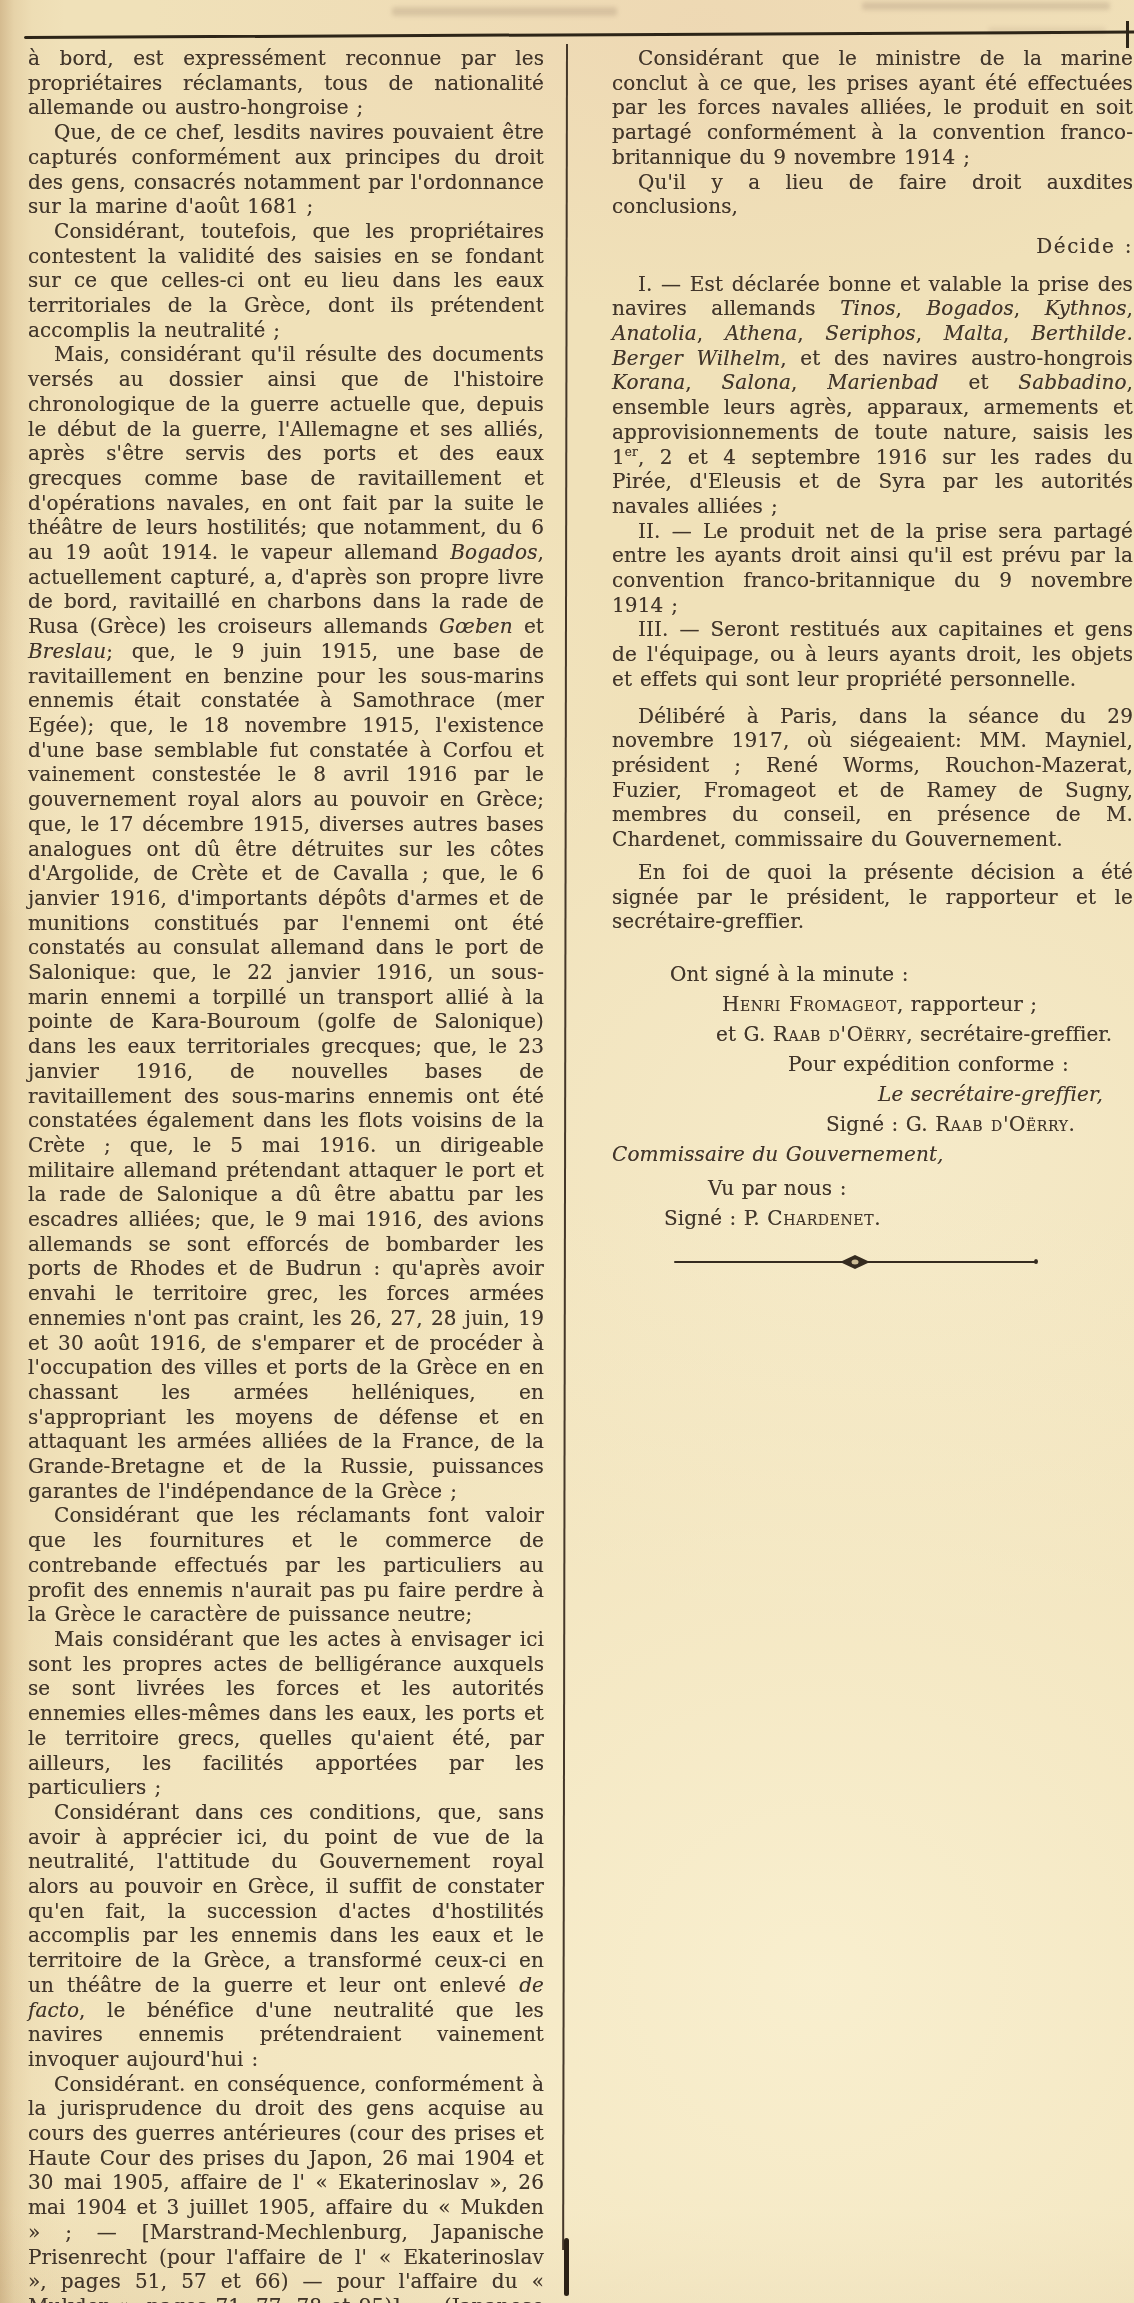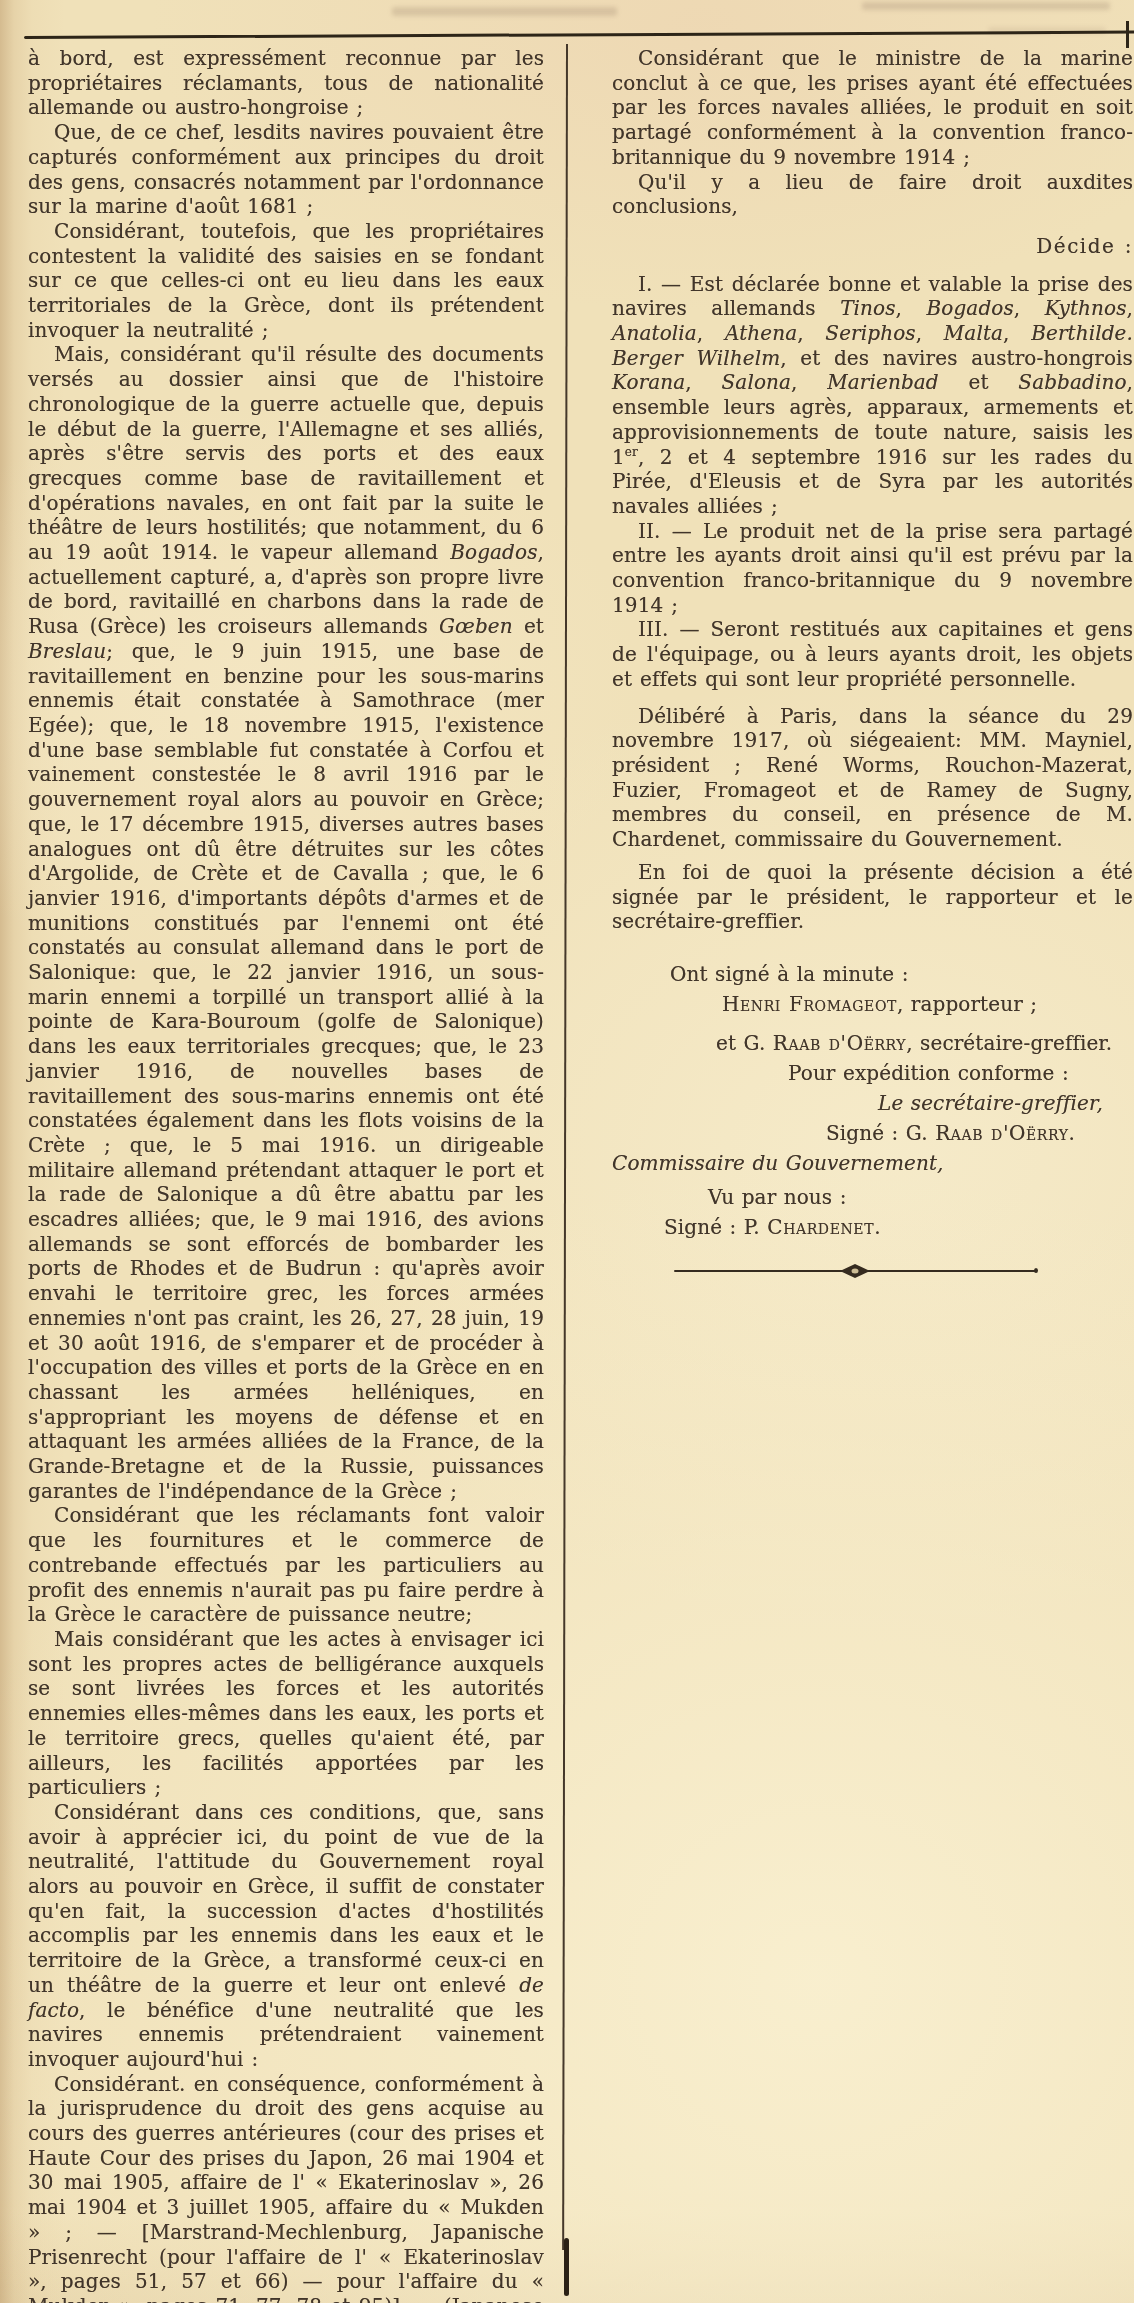--- a/index.html
+++ b/index.html
@@ -39,21 +39,21 @@
 
   p{margin:0;text-align:justify;text-indent:26px;letter-spacing:.1px;word-spacing:1.5px;hyphens:auto;}
   p.continuation{text-indent:0;}
   p.decide{text-align:right;text-indent:0;padding-left:62px;margin:15px 0 13px;letter-spacing:1.5px;}
   p.delibere{margin-top:12px;}
   p.enfoi{margin-top:8px;}
   p.sig{text-align:left;text-indent:0;line-height:30px;word-spacing:1px;}
   .sig-minute{padding-left:58px;margin-top:25px;}
   .sig-president{padding-left:112px;}
   .sig-rapporteur{padding-left:110px;}
-  .sig-greffier-line{padding-left:104px;margin-top:9px;}
+  .sig-greffier-line{padding-left:104px;}
   .sig-conforme{padding-left:176px;}
   .sig-le-greffier{padding-left:266px;}
   .sig-signe-greffier{padding-left:214px;}
   .sig-vu{padding-left:96px;margin-top:4px;}
   .sig-commissaire{padding-left:0;}
   .sig-signe-chardenet{padding-left:52px;}
   .it{font-style:italic;}
   .sc{font-variant:small-caps;letter-spacing:.6px;}
   sup{font-size:12px;line-height:0;margin-top:38px;}
 
@@ -72,21 +72,21 @@
   <div class="ghost ghost-1"></div>
   <div class="ghost ghost-2"></div>
   <div class="ghost ghost-3"></div>
   <div class="top-rule"></div>
   <div class="right-tick"></div>
   <div class="divider"></div>
   <div class="divider-foot"></div>
   <div class="col col-left" id="col-left">
       <p class="continuation"><span>à bord, est expressément reconnue par les propriétaires réclamants, tous de nationalité allemande ou austro-hongroise ;</span></p>
       <p class="body"><span>Que, de ce chef, lesdits navires pouvaient être capturés conformément aux principes du droit des gens, consacrés notamment par l'ordonnance sur la marine d'août 1681 ;</span></p>
-      <p class="body"><span>Considérant, toutefois, que les propriétaires contestent la validité des saisies en se fondant sur ce que celles-ci ont eu lieu dans les eaux territoriales de la Grèce, dont ils prétendent invoquer la neutralité ;</span></p>
+      <p class="body"><span>Considérant, toutefois, que les propriétaires contestent la validité des saisies en se fondant sur ce que celles-ci ont eu lieu dans les eaux territoriales de la Grèce, dont ils prétendent accomplis la neutralité ;</span></p>
       <p class="body"><span>Mais, considérant qu'il résulte des documents versés au dossier ainsi que de l'histoire chronologique de la guerre actuelle que, depuis le début de la guerre, l'Allemagne et ses alliés, après s'être servis des ports et des eaux grecques comme base de ravitaillement et d'opérations navales, en ont fait par la suite le théâtre de leurs hostilités; que notamment, du 6 au 19 août 1914. le vapeur allemand </span><span class="it">Bogados</span><span>, actuellement capturé, a, d'après son propre livre de bord, ravitaillé en charbons dans la rade de Rusa (Grèce) les croiseurs allemands </span><span class="it">Gœben</span><span> et </span><span class="it">Breslau</span><span>; que, le 9 juin 1915, une base de ravitaillement en benzine pour les sous-marins ennemis était constatée à Samothrace (mer Egée); que, le 18 novembre 1915, l'existence d'une base semblable fut constatée à Corfou et vainement constestée le 8 avril 1916 par le gouvernement royal alors au pouvoir en Grèce; que, le 17 décembre 1915, diverses autres bases analogues ont dû être détruites sur les côtes d'Argolide, de Crète et de Cavalla ; que, le 6 janvier 1916, d'importants dépôts d'armes et de munitions constitués par l'ennemi ont été constatés au consulat allemand dans le port de Salonique: que, le 22 janvier 1916, un sous-marin ennemi a torpillé un transport allié à la pointe de Kara-Bouroum (golfe de Salonique) dans les eaux territoriales grecques; que, le 23 janvier 1916, de nouvelles bases de ravitaillement des sous-marins ennemis ont été constatées également dans les flots voisins de la Crète ; que, le 5 mai 1916. un dirigeable militaire allemand prétendant attaquer le port et la rade de Salonique a dû être abattu par les escadres alliées; que, le 9 mai 1916, des avions allemands se sont efforcés de bombarder les ports de Rhodes et de Budrun : qu'après avoir envahi le territoire grec, les forces armées ennemies n'ont pas craint, les 26, 27, 28 juin, 19 et 30 août 1916, de s'emparer et de procéder à l'occupation des villes et ports de la Grèce en en chassant les armées helléniques, en s'appropriant les moyens de défense et en attaquant les armées alliées de la France, de la Grande-Bretagne et de la Russie, puissances garantes de l'indépendance de la Grèce ;</span></p>
       <p class="body"><span>Considérant que les réclamants font valoir que les fournitures et le commerce de contrebande effectués par les particuliers au profit des ennemis n'aurait pas pu faire perdre à la Grèce le caractère de puissance neutre;</span></p>
       <p class="body"><span>Mais considérant que les actes à envisager ici sont les propres actes de belligérance auxquels se sont livrées les forces et les autorités ennemies elles-mêmes dans les eaux, les ports et le territoire grecs, quelles qu'aient été, par ailleurs, les facilités apportées par les particuliers ;</span></p>
       <p class="body"><span>Considérant dans ces conditions, que, sans avoir à apprécier ici, du point de vue de la neutralité, l'attitude du Gouvernement royal alors au pouvoir en Grèce, il suffit de constater qu'en fait, la succession d'actes d'hostilités accomplis par les ennemis dans les eaux et le territoire de la Grèce, a transformé ceux-ci en un théâtre de la guerre et leur ont enlevé </span><span class="it">de facto</span><span>, le bénéfice d'une neutralité que les navires ennemis prétendraient vainement invoquer aujourd'hui :</span></p>
       <p class="body"><span>Considérant. en conséquence, conformément à la jurisprudence du droit des gens acquise au cours des guerres antérieures (cour des prises et Haute Cour des prises du Japon, 26 mai 1904 et 30 mai 1905, affaire de l' « Ekaterinoslav », 26 mai 1904 et 3 juillet 1905, affaire du « Mukden » ; — [Marstrand-Mechlenburg, Japanische Prisenrecht (pour l'affaire de l' « Ekaterinoslav », pages 51, 57 et 66) — pour l'affaire du « Mukden », pages 71, 77, 78 et 95)]; — (Japanese Prize Cases, pages 4, 7, 14 et 16), que l'exception soulevée par les propriétaires réclamants ne saurait être retenue ;</span></p>
     </div>
   <div class="col col-right" id="col-right">
       <p class="body"><span>Considérant que le ministre de la marine conclut à ce que, les prises ayant été effectuées par les forces navales alliées, le produit en soit partagé conformément à la convention franco-britannique du 9 novembre 1914 ;</span></p>
       <p class="body"><span>Qu'il y a lieu de faire droit auxdites conclusions,</span></p>
       <p class="decide"><span>Décide :</span></p>

